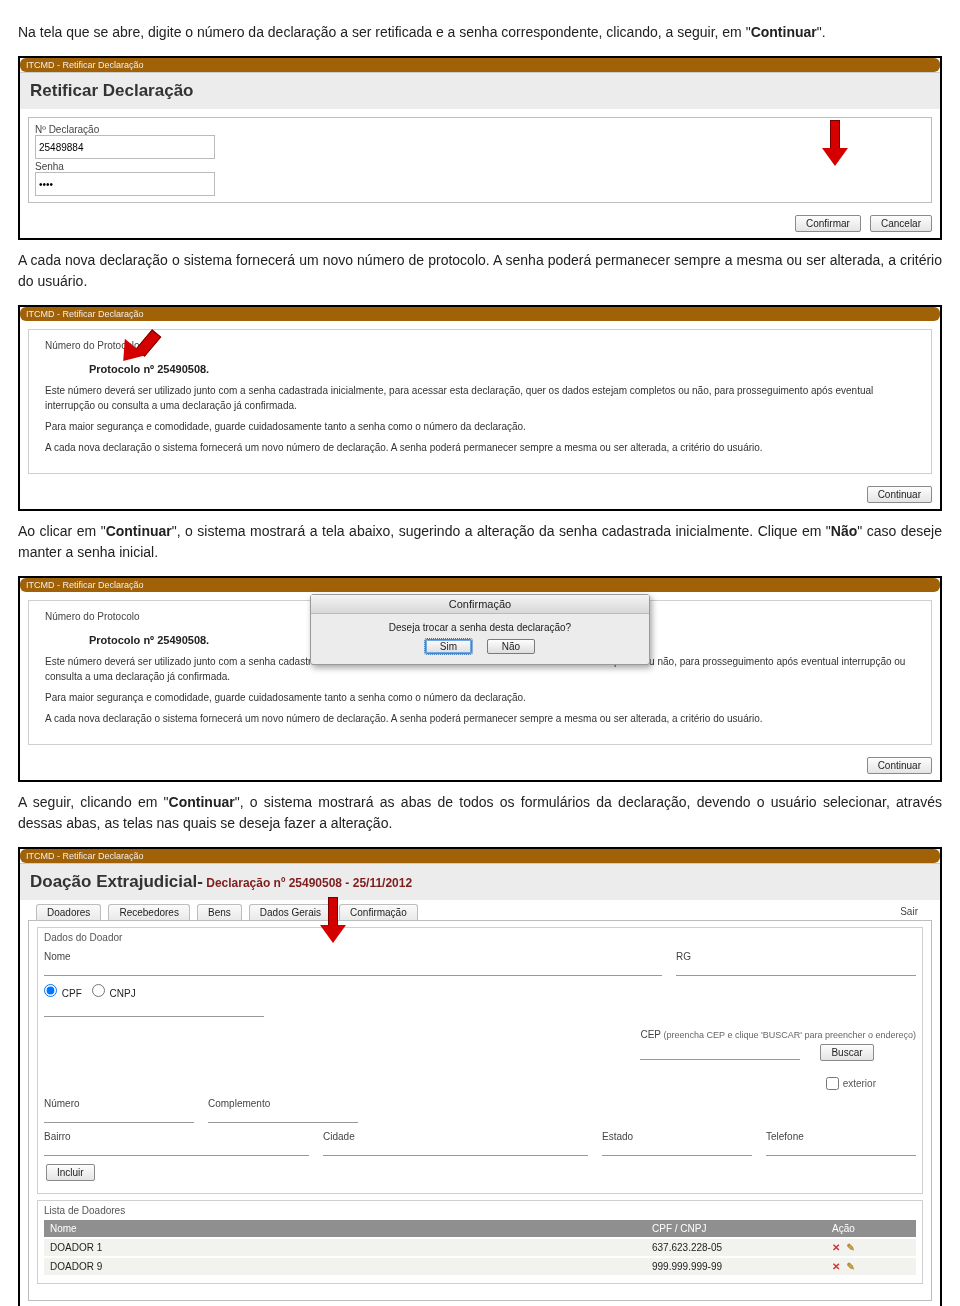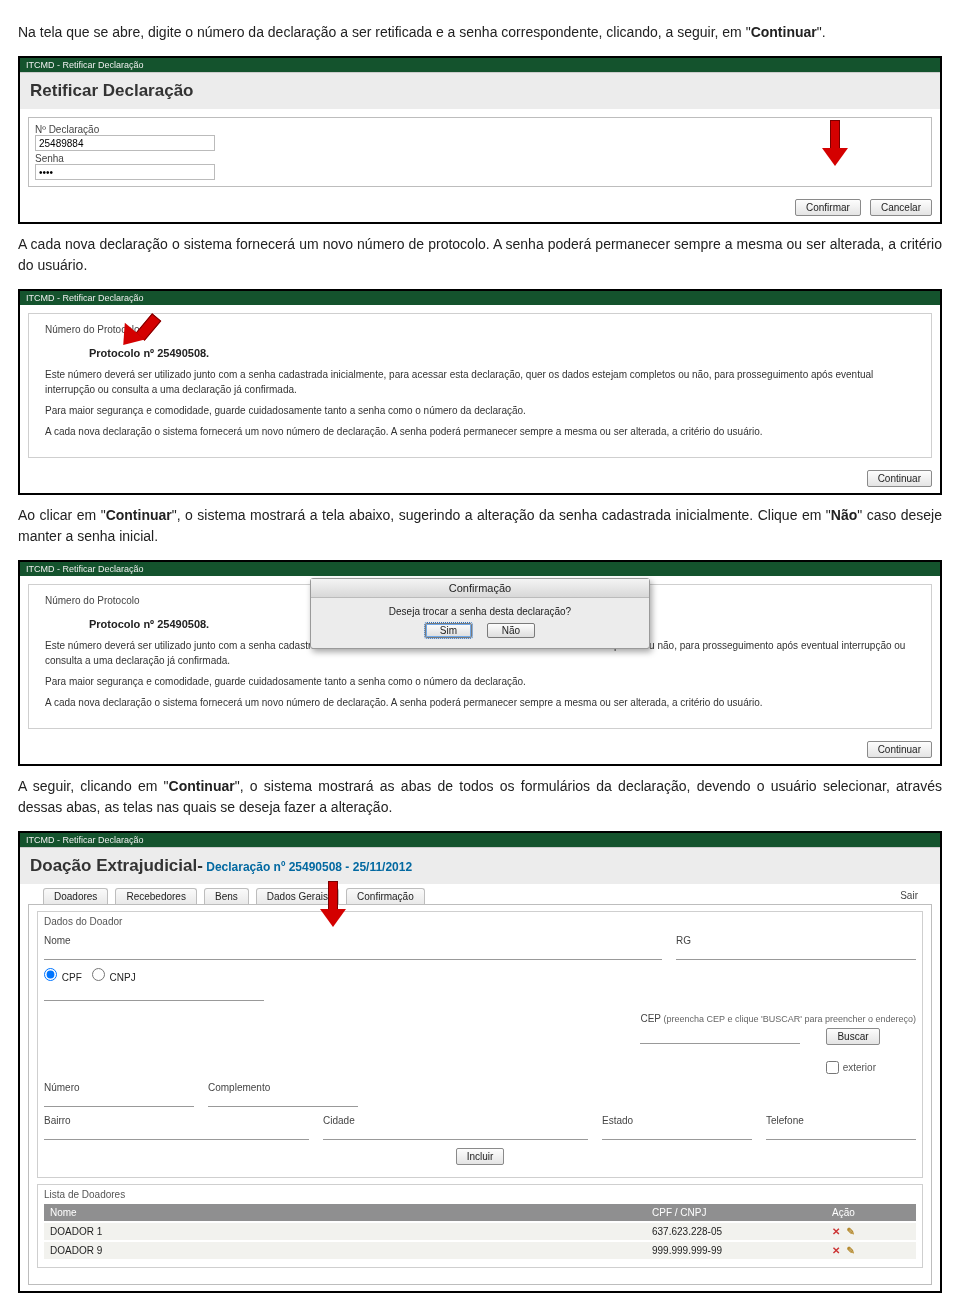--- a/index.html
+++ b/index.html
@@ -1,27 +1,27 @@
 <!DOCTYPE html>
 <html><head>
 <meta charset="utf-8">
 <style>
   * { box-sizing: border-box; margin: 0; padding: 0; }
   body { font-family: Verdana, Arial, sans-serif; font-size: 11px; color: #222; background: #fff; width: 960px; }
   .doc { padding: 12px 18px 20px 18px; }
   .prose { font-size: 14px; line-height: 1.45; margin: 10px 0 14px 0; text-align: justify; color: #222; }
   .prose b { font-weight: bold; }
   .panel { border: 2px solid #000; background: #fff; margin: 0 0 6px 0; position: relative; }
-  .titlebar { background: #14532d; color: #eee; font-size: 9px; padding: 2px 6px; }
+  .titlebar { background: #a16207; color: #eee; font-size: 9px; padding: 2px 6px; border-radius: 6px; }
   .section-heading { background: #ececec; padding: 8px 10px; border-top: 1px solid #ccc; }
   .section-heading .big { font-size: 17px; font-weight: bold; color: #333; }
-  .section-heading .sub { font-size: 12px; font-weight: bold; color: #0369a1; }
+  .section-heading .sub { font-size: 12px; font-weight: bold; color: #7f1d1d; }
   .formbox { border: 1px solid #bdbdbd; margin: 8px; padding: 4px 6px 6px 6px; background: #fff; }
   .lbl { font-size: 10px; color: #444; margin-top: 2px; }
-  .inp { width: 180px; border: 1px solid #bbb; height: 16px; font-size: 10px; padding: 1px 3px; background: #fff; }
+  .inp { width: 180px; border: 1px solid #bbb; height: 24px; font-size: 10px; padding: 1px 3px; background: #fff; }
   .btnrow { text-align: right; padding: 4px 8px 6px 8px; }
   .btn { display: inline-block; border: 1px solid #8a8a8a; background: linear-gradient(#fdfdfd,#e4e4e4); font-size: 10px; padding: 2px 10px; border-radius: 2px; cursor: pointer; }
   .btn + .btn { margin-left: 6px; }
   .arrow-down {
     position: absolute; width: 26px; height: 48px; pointer-events: none;
   }
   .arrow-down .shaft { position: absolute; left: 8px; top: 0; width: 10px; height: 30px; background: #d40000; border: 1px solid #7a0000; }
   .arrow-down .head { position: absolute; left: 0; top: 28px; width: 0; height: 0; border-left: 13px solid transparent; border-right: 13px solid transparent; border-top: 18px solid #d40000; }
   .arrow-diag {
     position: absolute; width: 60px; height: 44px; pointer-events: none;
@@ -34,36 +34,36 @@
   .numlbl { font-size: 10px; color: #444; padding: 6px 10px 0 10px; }
   .dialog {
     position: absolute; top: -7px; left: 50%; transform: translateX(-50%);
     width: 340px; background: #ececec; border: 1px solid #9a9a9a; border-radius: 3px;
     box-shadow: 2px 3px 6px rgba(0,0,0,0.35); z-index: 5;
   }
   .dialog .dtitle { background: linear-gradient(#f4f4f4,#d8d8d8); text-align: center; font-size: 11px; padding: 3px 4px; border-bottom: 1px solid #bbb; }
   .dialog .dbody { text-align: center; padding: 8px 6px 10px 6px; font-size: 10px; }
   .dialog .dbtn { display: inline-block; border: 1px solid #7a7a7a; background: linear-gradient(#fdfdfd,#dedede); font-size: 10px; padding: 1px 14px; border-radius: 2px; margin: 6px 6px 0 6px; cursor: pointer; }
   .dialog .dbtn.sel { outline: 1px dotted #2a6fbf; box-shadow: 0 0 0 1px #6fa8e8 inset; }
-  .tabs { padding: 4px 8px 0 23px; }
+  .tabs { padding: 4px 8px 0 16px; }
   .tab { display: inline-block; background: linear-gradient(#fafafa,#e9e9e9); border: 1px solid #bdbdbd; border-bottom: none; border-radius: 3px 3px 0 0; font-size: 10px; padding: 2px 10px; margin-right: 4px; cursor: pointer; }
   .tab.sair { float: right; background: none; border: none; font-size: 10px; color: #444; margin-right: 4px; cursor: pointer; }
   .tabbody { border: 1px solid #bdbdbd; margin: 0 8px 6px 8px; padding: 6px 8px 10px 8px; background: #fff; }
   .fieldgroup { border: 1px solid #cfcfcf; padding: 4px 6px 8px 6px; margin-bottom: 6px; }
   .fieldgroup .gtitle { font-size: 10px; color: #555; margin-bottom: 4px; }
   .row { display: flex; gap: 14px; margin-top: 6px; }
   .col { flex: 1; }
   .col.sm { flex: 0 0 150px; }
   .col.md { flex: 0 0 240px; }
   .uline { border: none; border-bottom: 1px solid #999; width: 100%; height: 14px; font-size: 10px; background: transparent; }
   .radio-row { display: flex; align-items: center; gap: 10px; font-size: 10px; margin: 8px 0 4px 0; }
   .radio-row input { margin-right: 2px; }
-  .ceprow { display: flex; align-items: center; gap: 26px; margin: 4px 0 2px 0; }
+  .ceprow { display: flex; align-items: center; gap: 20px; margin: 4px 0 2px 0; }
   .chk { display: inline-flex; align-items: center; gap: 4px; font-size: 10px; color: #555; margin-left: auto; margin-right: 40px;}
-  .incrow { text-align: center; margin: 8px 2px 4px 2px; }
+  .incrow { text-align: left; margin: 8px 2px 4px 2px; }
   .tbl { width: 100%; border-collapse: collapse; font-size: 10px; }
   .tbl th { background: #8f8f90; color: #fff; text-align: left; font-weight: normal; padding: 3px 6px; }
   .tbl td { background: #f2f2ee; border-top: 2px solid #fff; padding: 3px 6px; }
   .act span { color: #c33; font-weight: bold; margin-right: 6px; cursor: pointer; }
   .act .edit { color: #b58a2e; }
   .small-note { font-size: 9px; color: #666; }
 </style>
 </head>
 <body>
 

